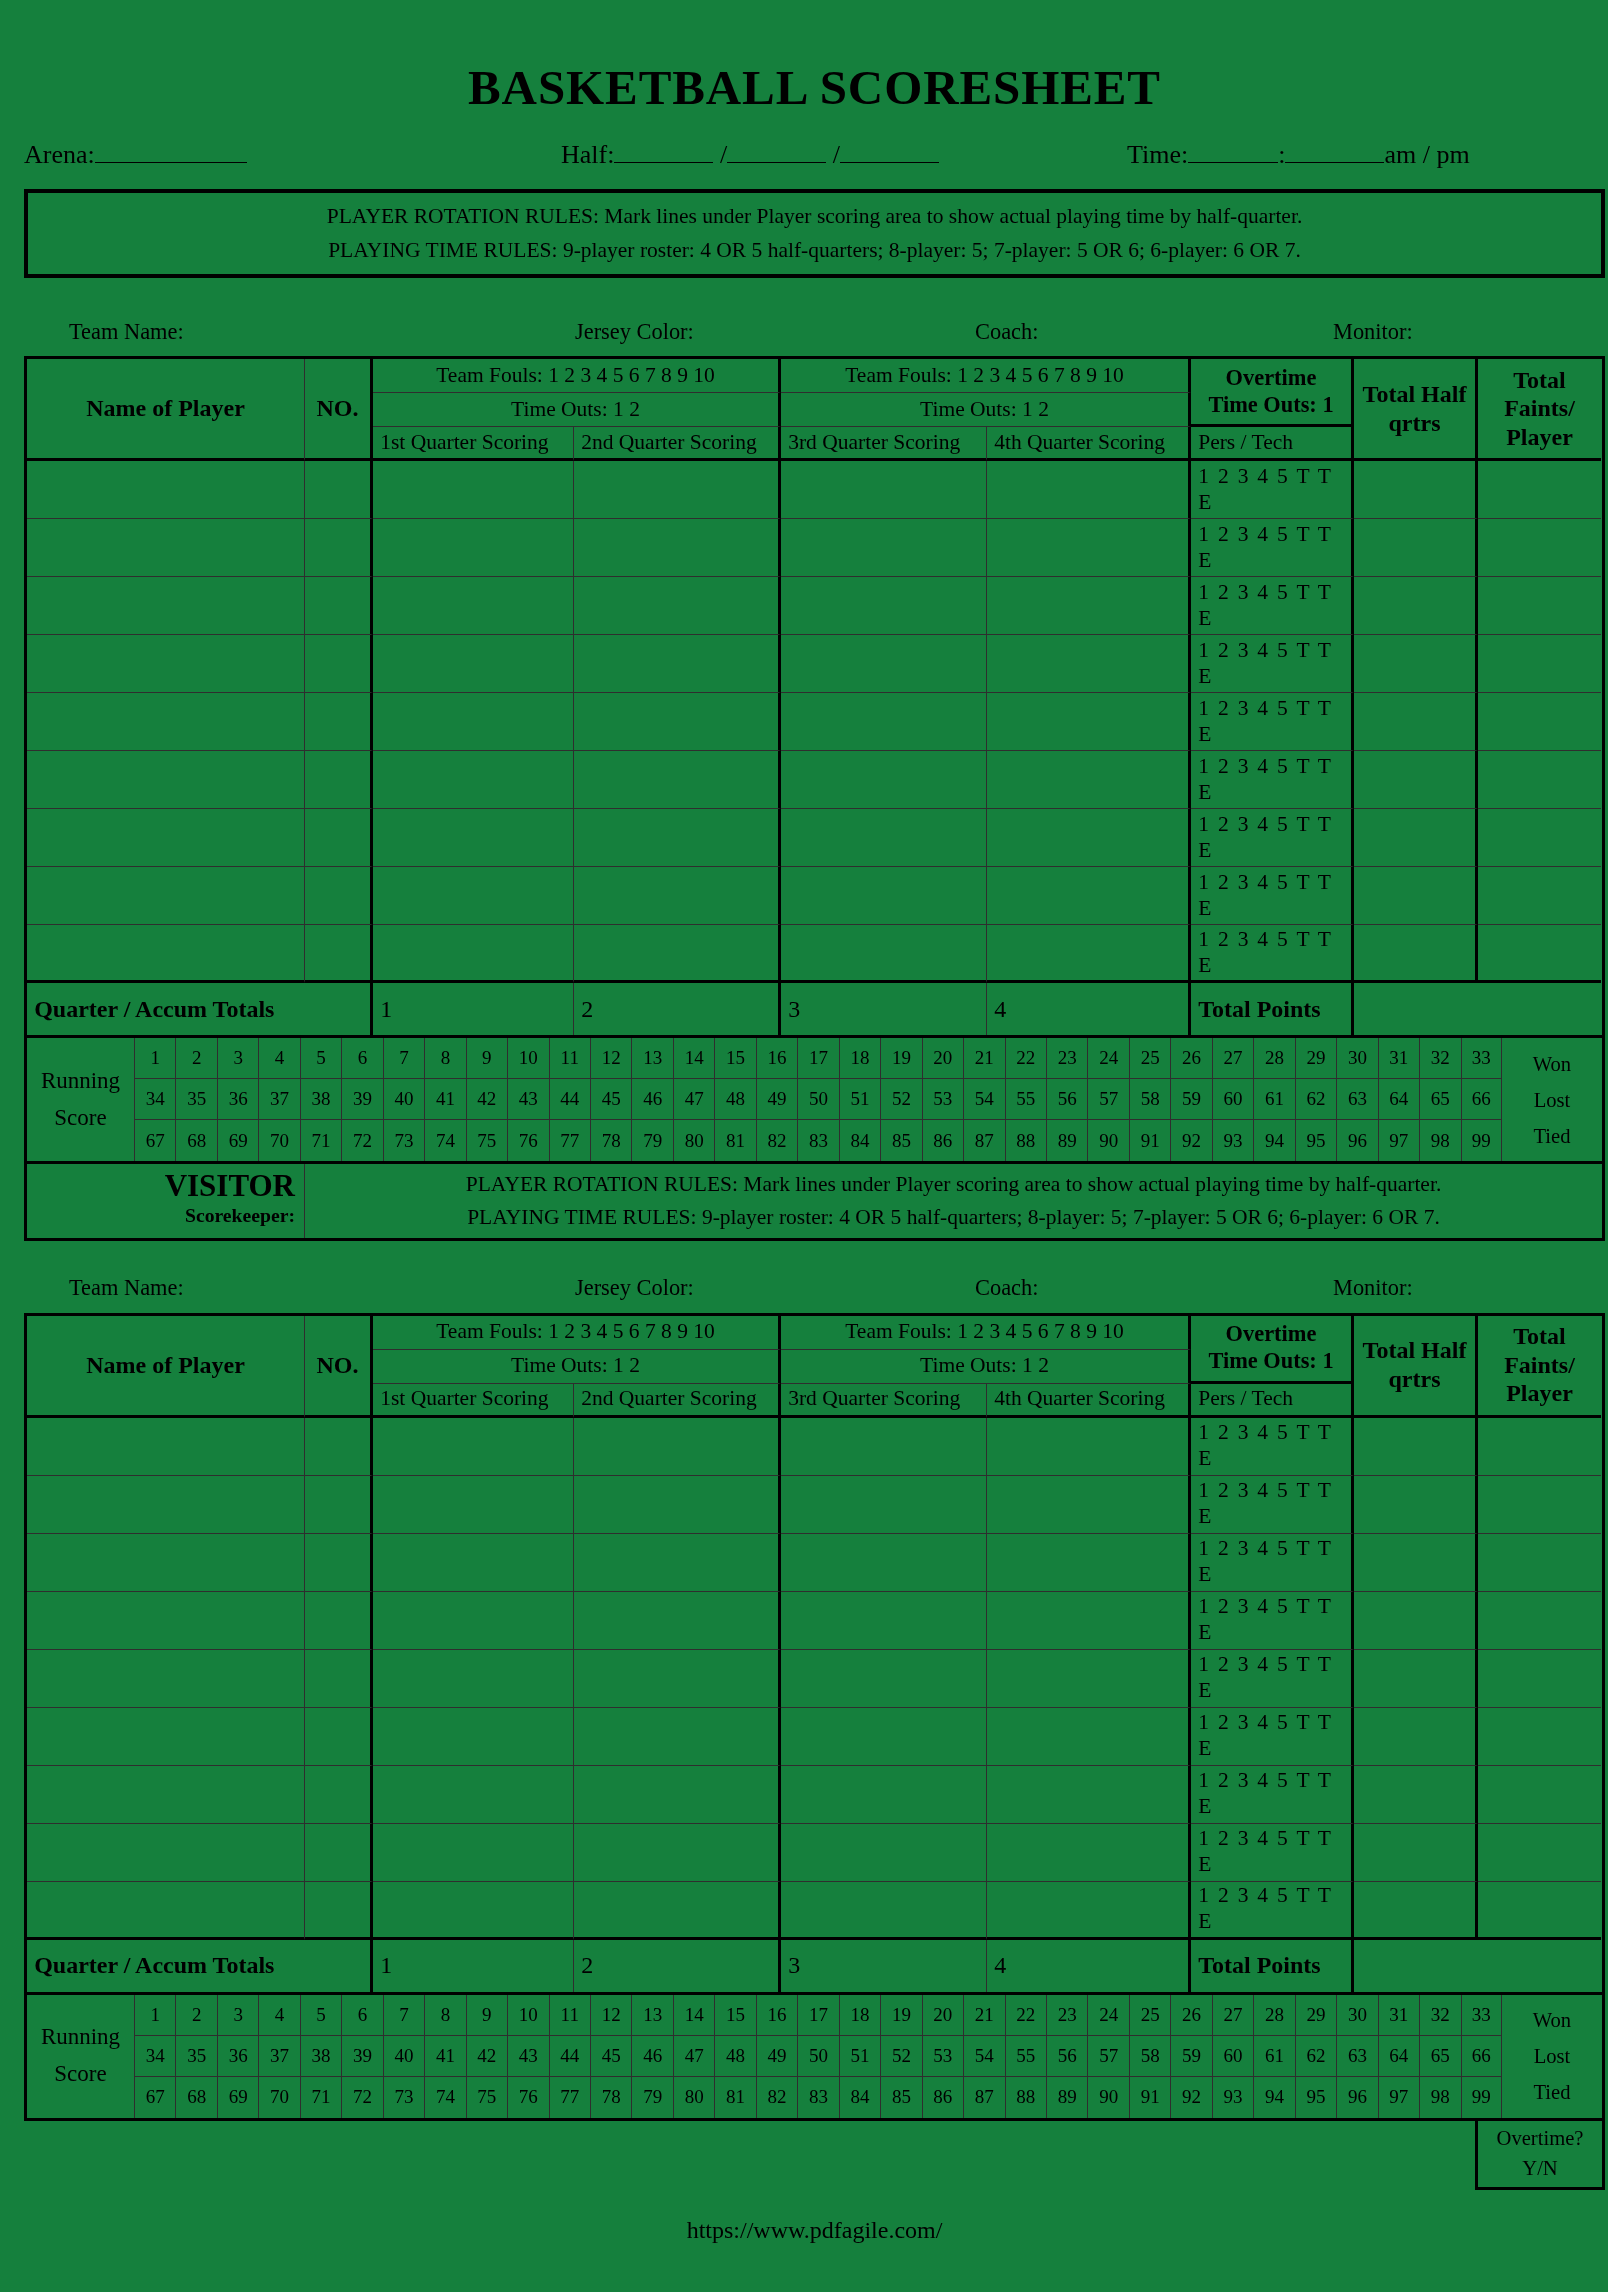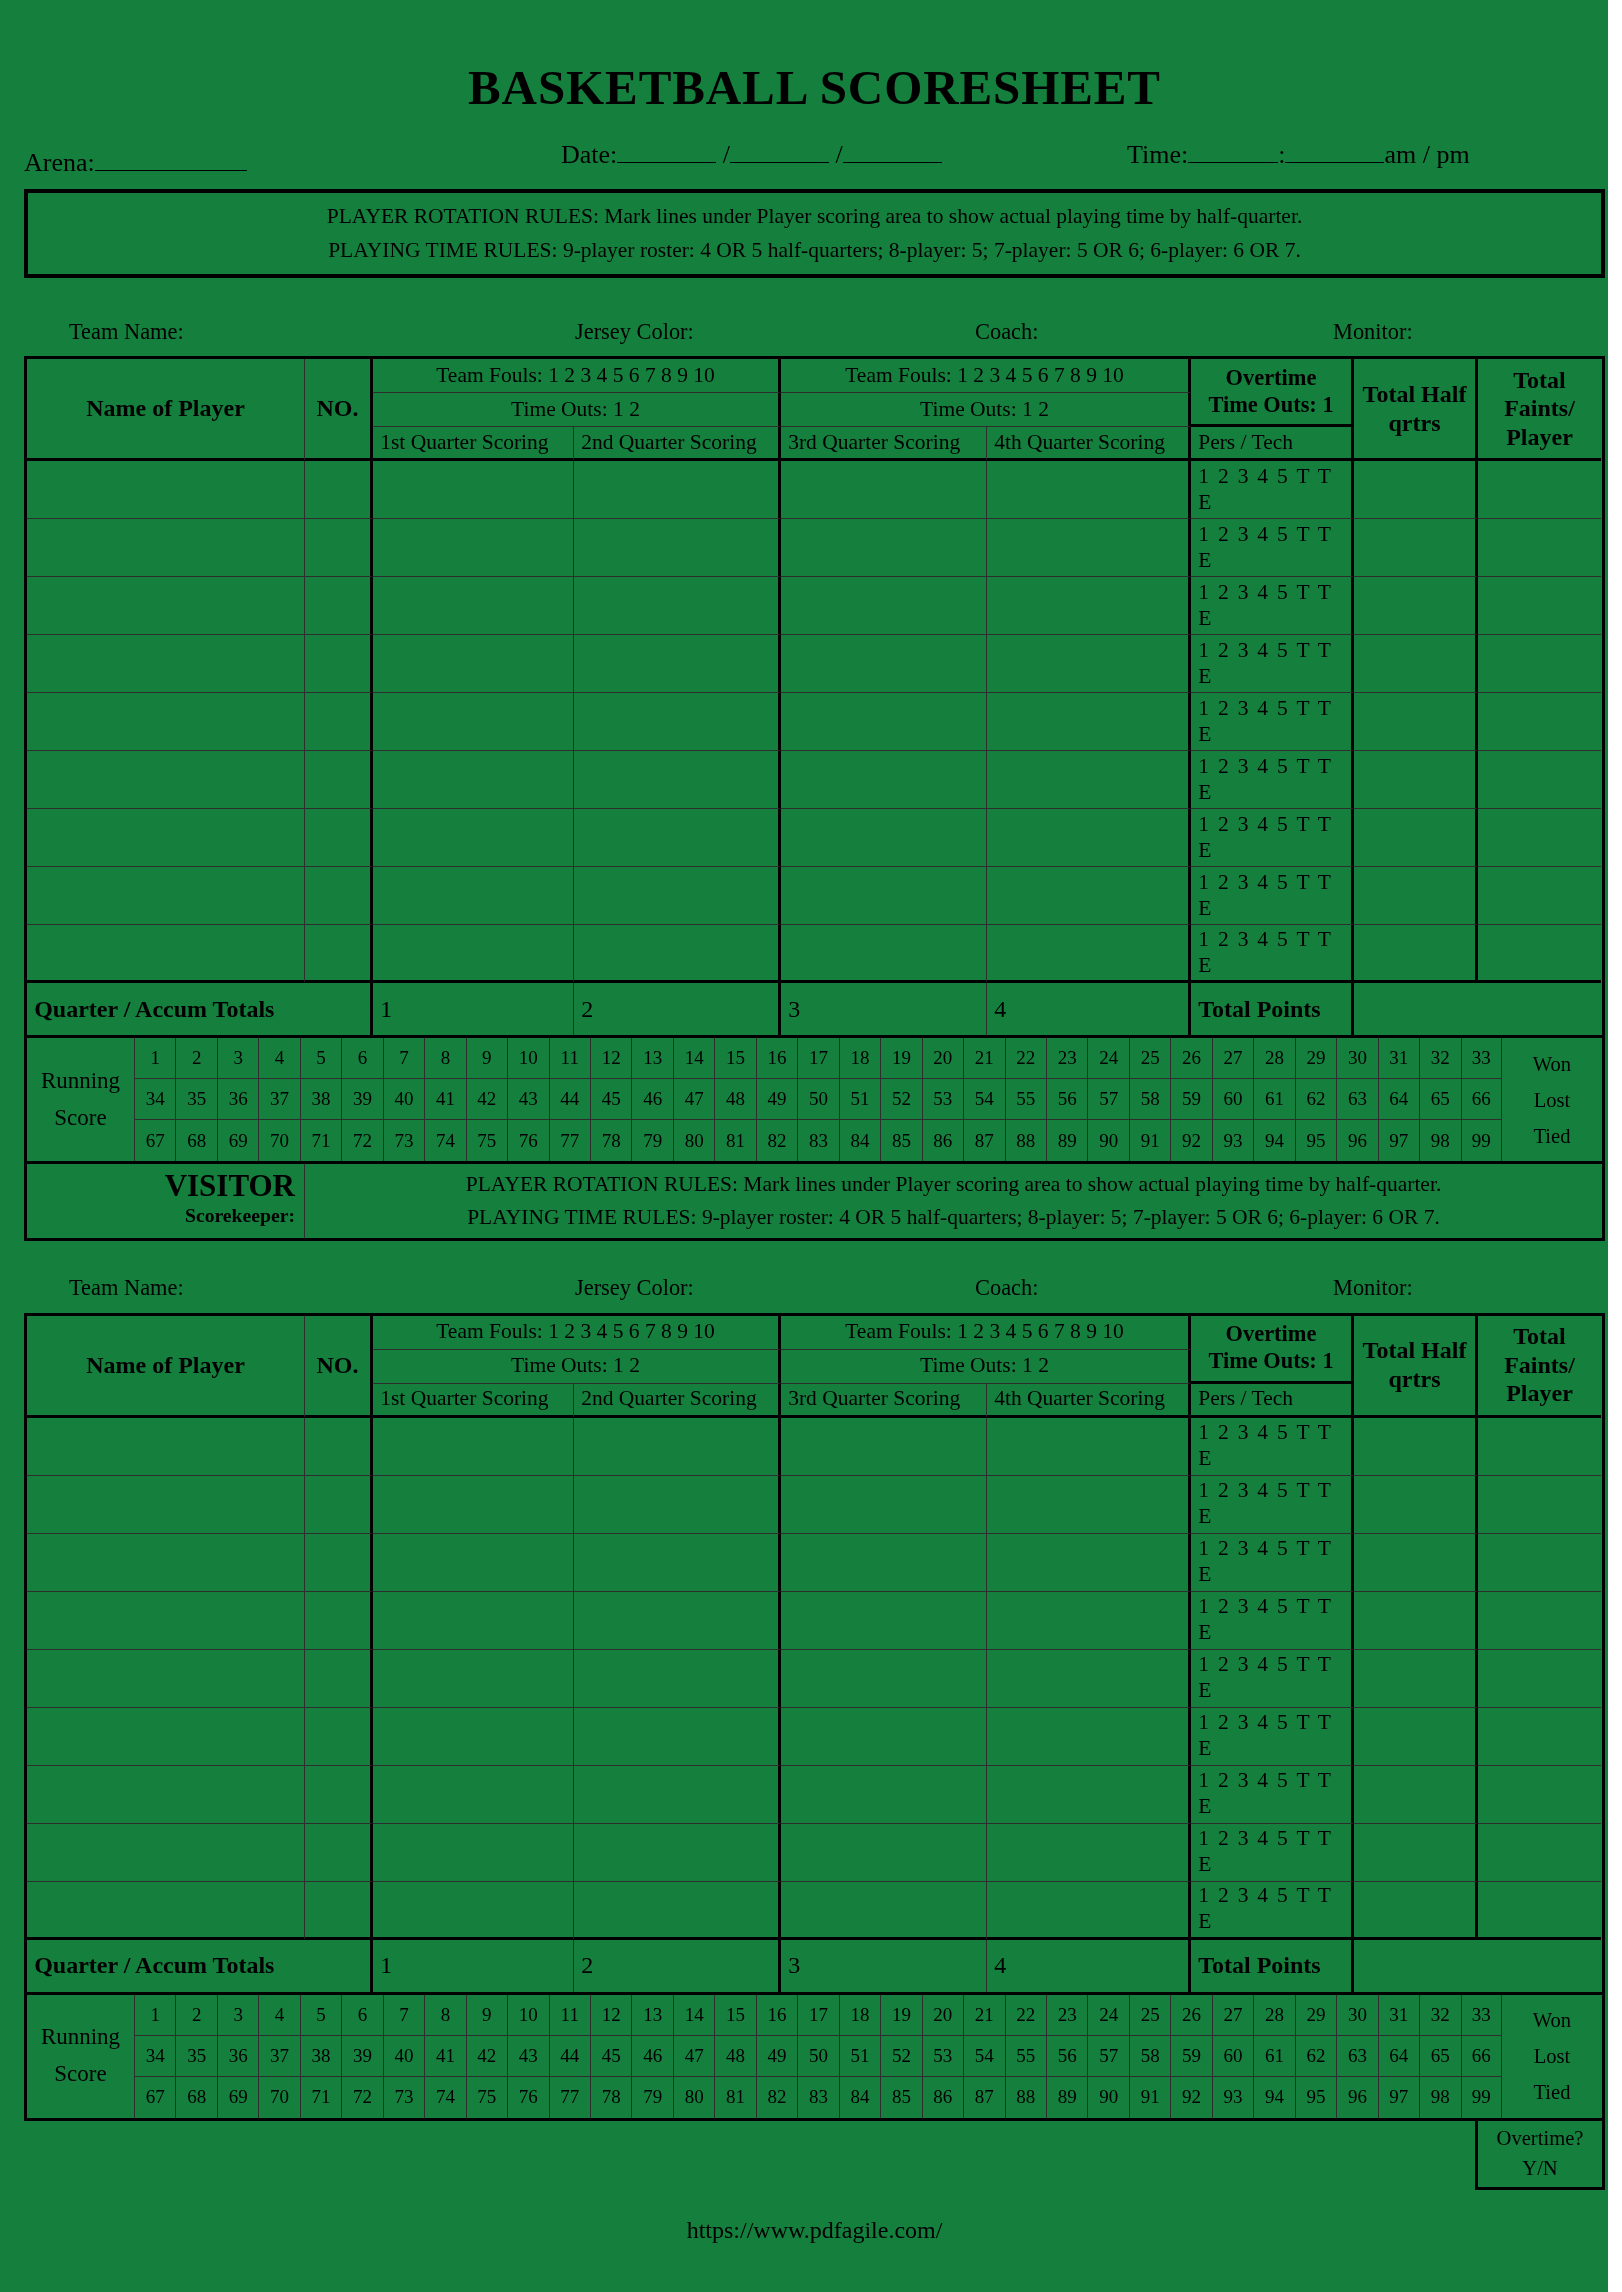--- a/index.html
+++ b/index.html
@@ -5,21 +5,21 @@
   html,body{margin:0;padding:0;background:#fff;}
   .page{
     width:1608px;height:2293px;position:relative;background:#15803d;color:#000;
     font-family:"Liberation Serif", serif; overflow:hidden;
   }
   .content{position:absolute;left:24px;top:0;width:1581px;}
 
   
   .title{margin-top:59px;text-align:center;font-size:49px;font-weight:bold;letter-spacing:0.9px;}
   .inforow{position:relative;height:41px;margin-top:19.7px;font-size:26px;}
-  .inforow .arena{position:absolute;left:0;top:8px;text-align:right;}
+  .inforow .arena{position:absolute;left:0;top:0;text-align:right;}
   .inforow .date{position:absolute;left:537px;top:0;}
   .inforow .time{position:absolute;left:1103px;top:0;}
   .uline{display:inline-block;border-bottom:1.8px solid #000;height:1em;vertical-align:baseline;}
   .w170{width:152px}.w130{width:116px}.w110{width:99px}.w100{width:90px}
 
   .homerow{display:flex;margin-top:12.5px;align-items:stretch;}
   .home-left{width:388px;padding-top:3.6px;}
   .home-name{font-size:33px;font-weight:bold;letter-spacing:0.9px;}
   .home-official{font-size:21.5px;font-weight:bold;margin-top:5.4px;}
   .rules-box{flex:1;border:4.5px solid #000;text-align:center;font-size:21.5px;line-height:1.55;
@@ -90,21 +90,21 @@
 <div class="page">
   <div class="content">
 
     <div class="title">BASKETBALL SCORESHEET</div>
 
     <div class="inforow">
       <span class="arena">
         <span>Arena:</span><span class="uline w170"></span>
       </span>
       <span class="date">
-        <span>Date:</span><span class="uline w110"></span>
+        <span>Half:</span><span class="uline w110"></span>
         <span>/</span><span class="uline w110"></span>
         <span>/</span><span class="uline w110"></span>
       </span>
       <span class="time">
         <span>Time:</span><span class="uline w100"></span><span>:</span><span class="uline w110"></span><span>am / pm</span>
       </span>
     </div>
 
     <div class="homerow">
       <div class="rules-box">

